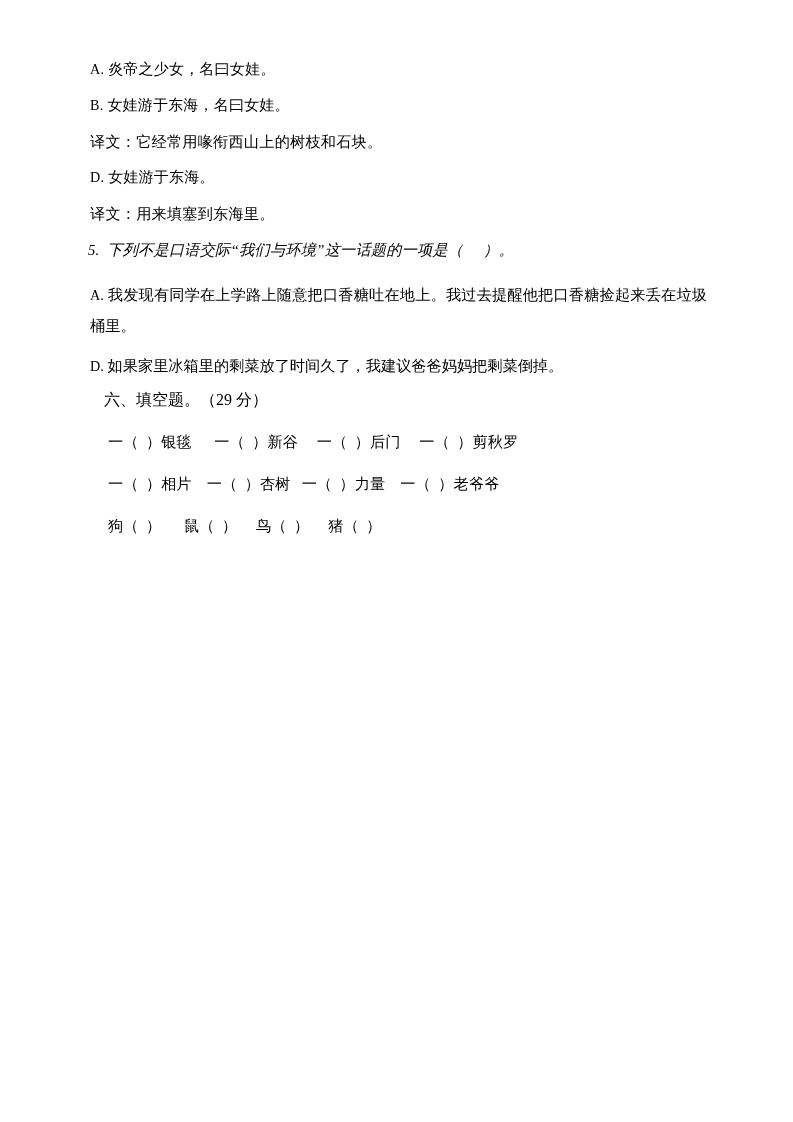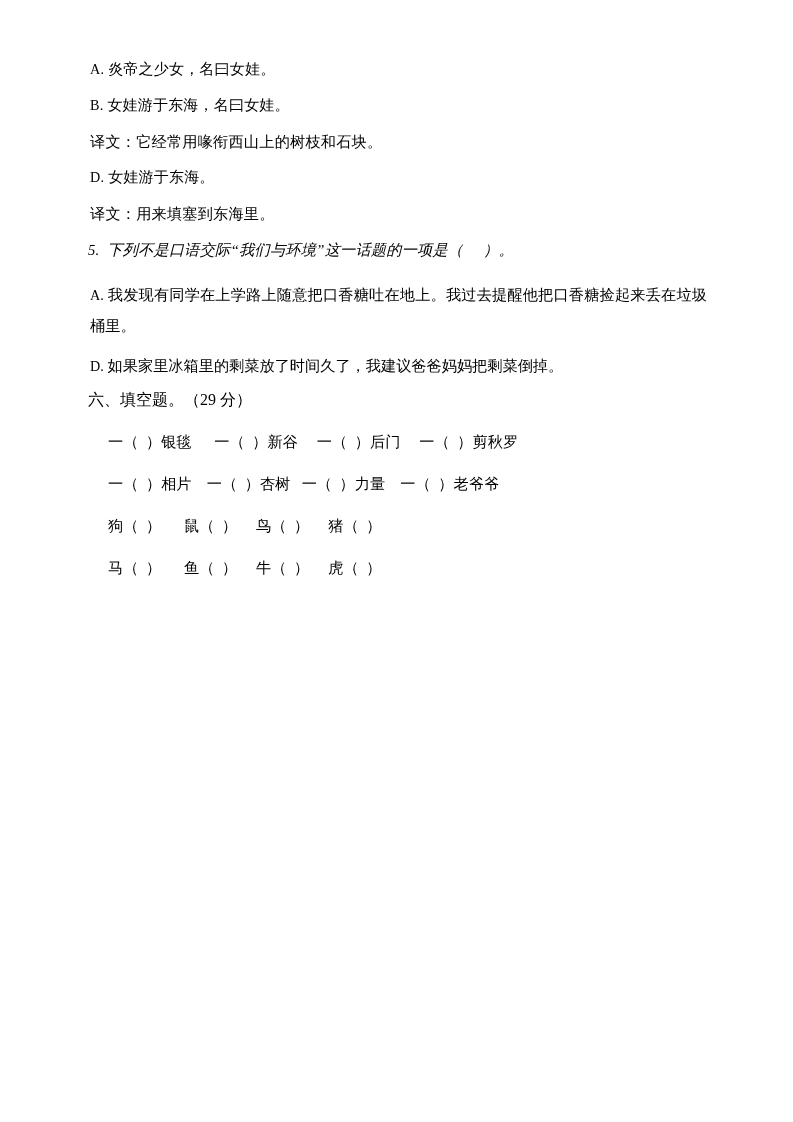--- a/index.html
+++ b/index.html
@@ -40,21 +40,21 @@
   }
   .q-num {
     font-size: 15.2px;
     font-style: italic;
   }
   .q-num .idx {
     font-size: 14.6px;
   }
   .sec-title {
     font-size: 16px;
-    margin: 0 0 21px 0;
+    margin: 0 0 21px 16px;
   }
   .sub-q {
     font-size: 15px;
     margin: 0 0 21px 0;
   }
   .fill-row {
     font-size: 15.2px;
     margin: 0 0 21px 0;
     white-space: pre;
   }
@@ -97,15 +97,14 @@
   <p class="sec-title">六、填空题。（29 分）</p>
 
 
   <p class="fill-row indent3">一（  ）银毯      一（  ）新谷     一（  ）后门     一（  ）剪秋罗</p>
 
   <p class="fill-row indent3">一（  ）相片    一（  ）杏树   一（  ）力量    一（  ）老爷爷</p>
 
 
   <p class="fill-row indent3">狗（  ）      鼠（  ）     鸟（  ）     猪（  ）</p>
 
-  <p class="fill-row indent3">马（  ）      鱼（  ）     牛（  ）     虎（  ）</p>
 
 </div>
 
 </body></html>

